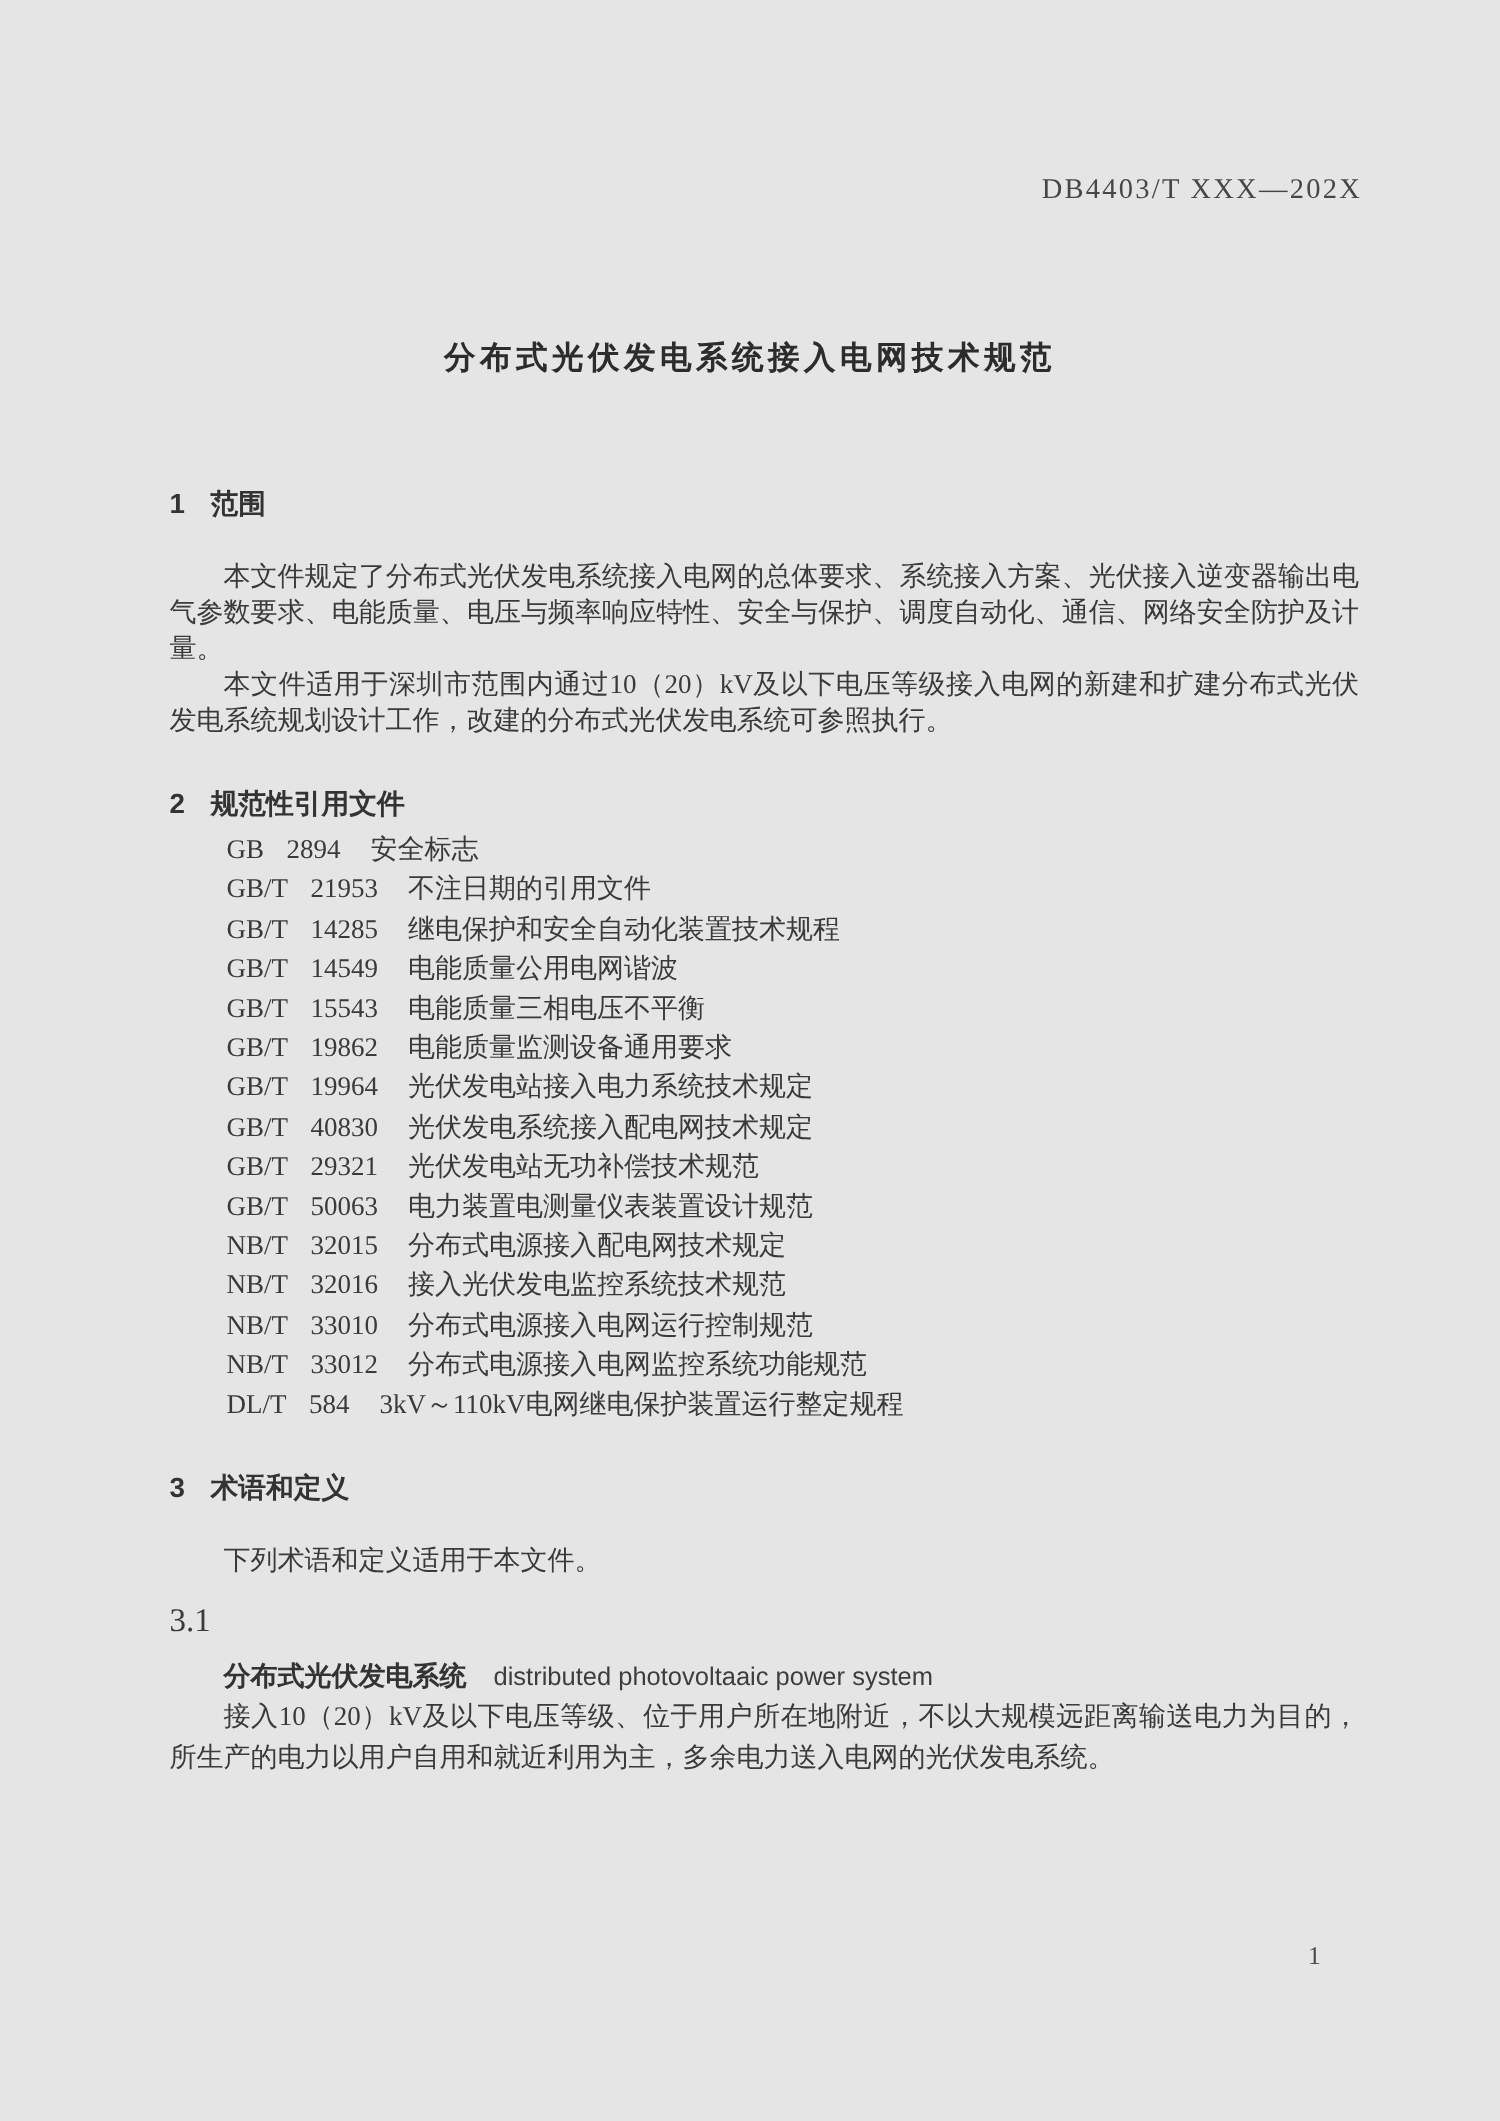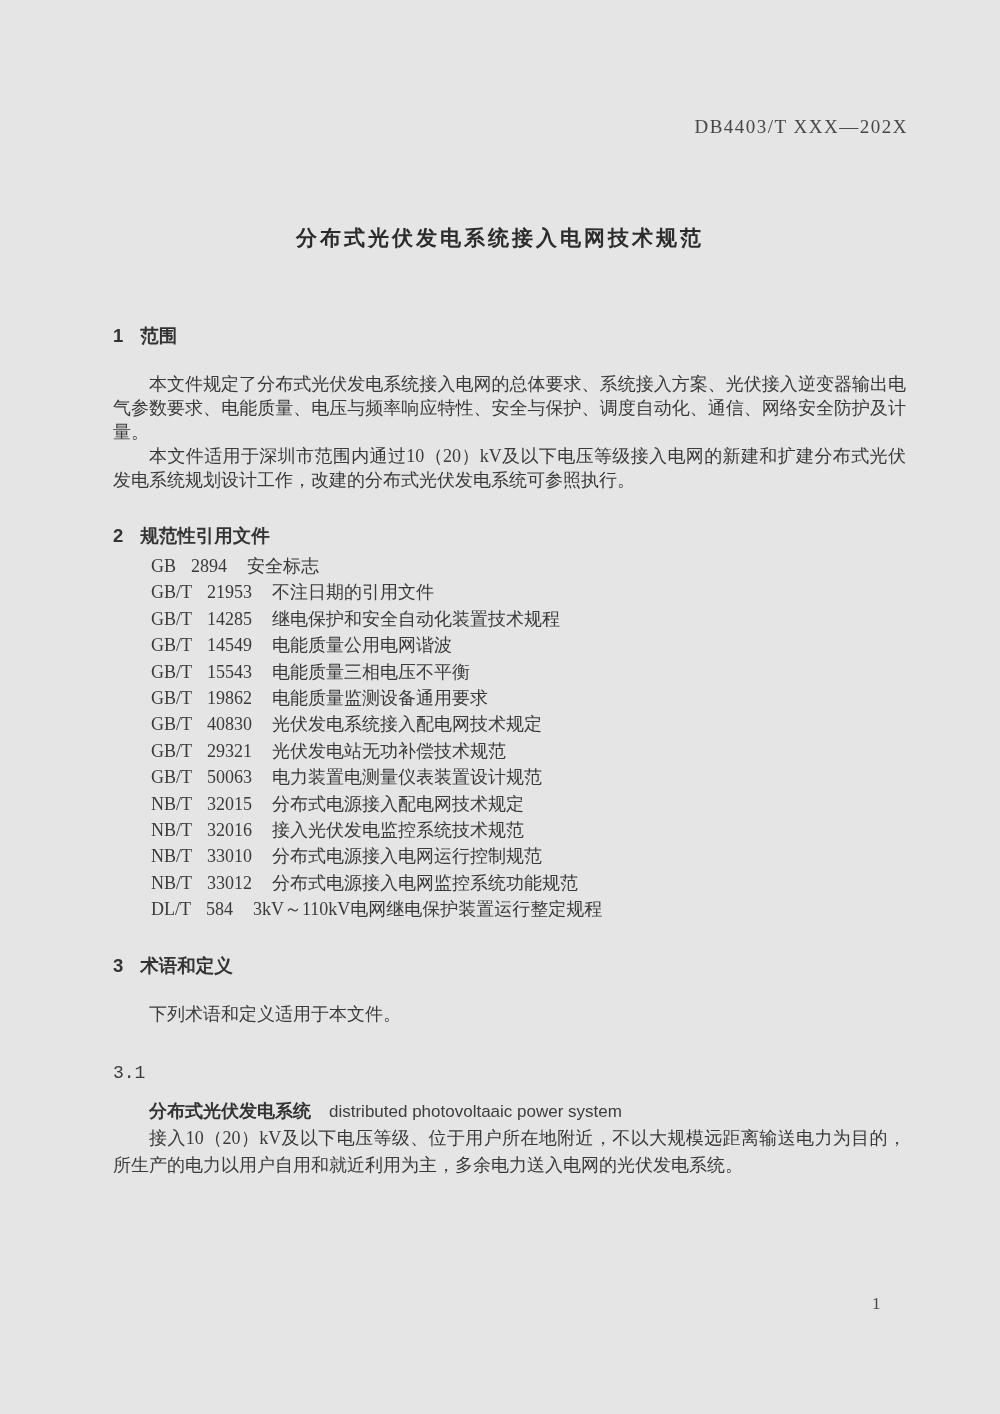--- a/index.html
+++ b/index.html
@@ -64,23 +64,23 @@
   .mt-sec3  { margin-top: 32px; }
   .ref-list {
     margin-top: 7px;
     margin-left: 38px;
     line-height: 26.4px;
   }
   .ref-row { white-space: nowrap; }
   .ref-std { margin-right: 15px; }
   .ref-num { margin-right: 20px; margin-top: 24px; }
   .clause-num {
-    margin-top: 37px;
-    font-family: Liberation Mono, monospace;
-    font-size: 18px;
+    margin-top: 17px;
+    font-family: Liberation Serif, serif;
+    font-size: 22px;
     color: #3a3a3a;
     line-height: 21px;
   }
   .term-line {
     margin-top: 14px;
     text-indent: 2em;
     line-height: 27px;
   }
   .term-cn {
     font-weight: bold;
@@ -127,20 +127,21 @@
       <span class="sec-num">2</span><span>规范性引用文件</span>
     </div>
 
     <div class="ref-list">
       <div class="ref-row"><span class="ref-std">GB</span><span class="ref-num">2894</span><span>安全标志</span></div>
       <div class="ref-row"><span class="ref-std">GB/T</span><span class="ref-num">21953</span><span>不注日期的引用文件</span></div>
       <div class="ref-row"><span class="ref-std">GB/T</span><span class="ref-num">14285</span><span>继电保护和安全自动化装置技术规程</span></div>
       <div class="ref-row"><span class="ref-std">GB/T</span><span class="ref-num">14549</span><span>电能质量公用电网谐波</span></div>
       <div class="ref-row"><span class="ref-std">GB/T</span><span class="ref-num">15543</span><span>电能质量三相电压不平衡</span></div>
       <div class="ref-row"><span class="ref-std">GB/T</span><span class="ref-num">19862</span><span>电能质量监测设备通用要求</span></div>
+      <div class="ref-row"><span class="ref-std">GB/T</span><span class="ref-num">19964</span><span>光伏发电站接入电力系统技术规定</span></div>
       <div class="ref-row"><span class="ref-std">GB/T</span><span class="ref-num">40830</span><span>光伏发电系统接入配电网技术规定</span></div>
       <div class="ref-row"><span class="ref-std">GB/T</span><span class="ref-num">29321</span><span>光伏发电站无功补偿技术规范</span></div>
       <div class="ref-row"><span class="ref-std">GB/T</span><span class="ref-num">50063</span><span>电力装置电测量仪表装置设计规范</span></div>
       <div class="ref-row"><span class="ref-std">NB/T</span><span class="ref-num">32015</span><span>分布式电源接入配电网技术规定</span></div>
       <div class="ref-row"><span class="ref-std">NB/T</span><span class="ref-num">32016</span><span>接入光伏发电监控系统技术规范</span></div>
       <div class="ref-row"><span class="ref-std">NB/T</span><span class="ref-num">33010</span><span>分布式电源接入电网运行控制规范</span></div>
       <div class="ref-row"><span class="ref-std">NB/T</span><span class="ref-num">33012</span><span>分布式电源接入电网监控系统功能规范</span></div>
       <div class="ref-row"><span class="ref-std">DL/T</span><span class="ref-num">584</span><span>3kV～110kV电网继电保护装置运行整定规程</span></div>
     </div>
 

